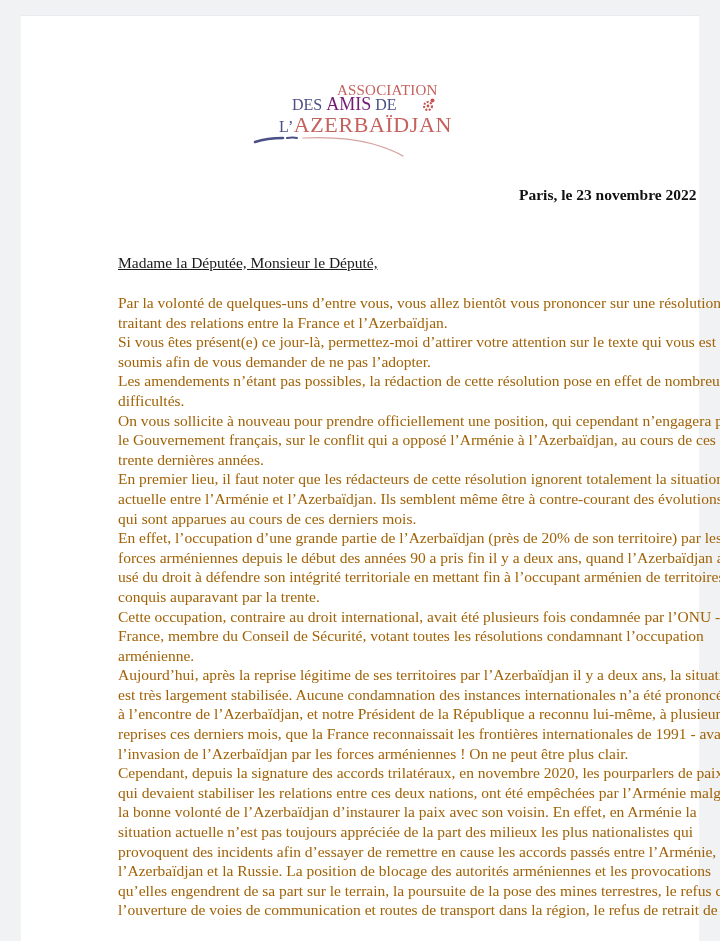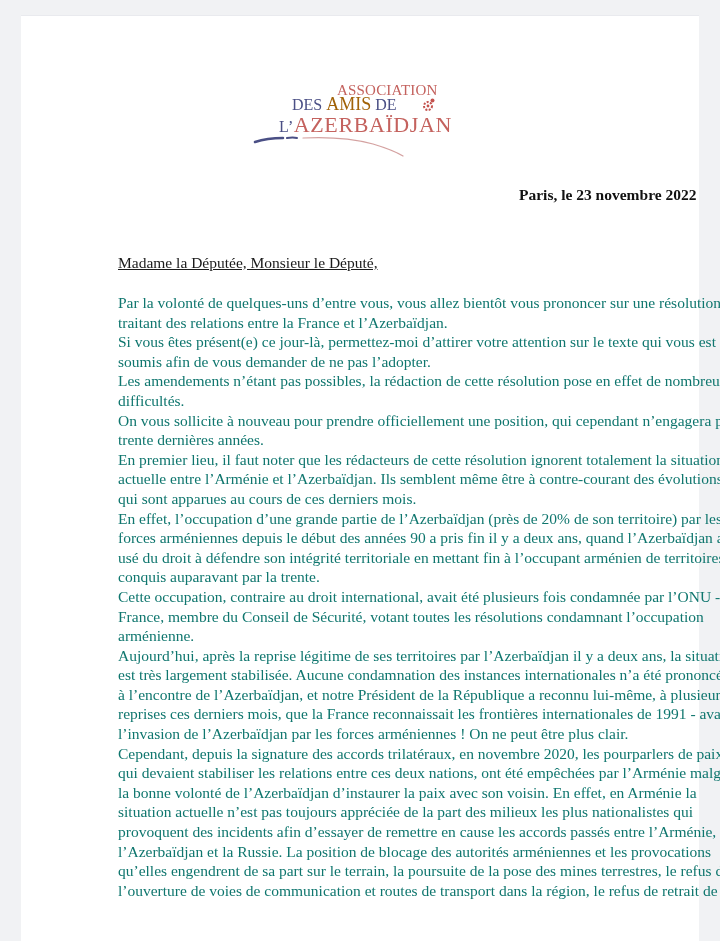--- a/index.html
+++ b/index.html
@@ -18,40 +18,40 @@
     position: absolute; left: 256px; top: 66px; width: 200px; height: 70px;
   }
   .logo .l1 {
     position: absolute; left: 60px; top: 0px;
     font-size: 15px; letter-spacing: 0.2px; color: #c4625e;
   }
   .logo .l2 {
     position: absolute; left: 15px; top: 12px; font-size: 16px; white-space: nowrap;
   }
   .logo .l2 .blue { color: #4a4f85; margin-top: 32px; }
-  .logo .l2 .red { color: #a16207; font-size: 18px; }
+  .logo .l2 .red { color: #701a75; font-size: 18px; }
   .logo .gear {
     position: absolute; left: 142px; top: 13px; color: #c4524e; font-size: 14px;
   }
   .logo .l3 {
     position: absolute; left: 2px; top: 30px; font-size: 22px; white-space: nowrap; letter-spacing: 0.6px;
   }
   .logo .l3 .blue { color: #4a4f85; font-size: 16px; }
   .logo .l3 .red { color: #c4625e; }
   .logo .swoosh { position: absolute; left: -24px; top: 52px; }
   .date {
     position: absolute; left: 498px; top: 170px;
     font-weight: bold; font-size: 15.5px; color: #111;
   }
   .salutation {
     position: absolute; left: 97px; top: 238px; font-size: 15.5px; color: #1a1a1a; text-decoration: underline;
   }
   .body-text {
     position: absolute; left: 97px; top: 277px; width: 529px;
-    font-size: 15.5px; line-height: 19.6px; color: #0f766e;
+    font-size: 15.5px; line-height: 19.6px; color: #a16207;
   }
   .body-text p { margin: 0; text-align: justify; text-align-last: left; }
   .body-text .line { display: block; text-align: justify; text-align-last: justify; white-space: nowrap; }
   .body-text .line.last { text-align-last: left; }
 </style>
 </head>
 <body>
 
 <div class="paper">
 
@@ -87,20 +87,21 @@
       <p>
         <span class="line">Si vous êtes présent(e) ce jour-là, permettez-moi d’attirer votre attention sur le texte qui vous est</span>
         <span class="line last">soumis afin de vous demander de ne pas l’adopter.</span>
       </p>
       <p>
         <span class="line">Les amendements n’étant pas possibles, la rédaction de cette résolution pose en effet de nombreuses</span>
         <span class="line last">difficultés.</span>
       </p>
       <p>
         <span class="line">On vous sollicite à nouveau pour prendre officiellement une position, qui cependant n’engagera pas</span>
+        <span class="line">le Gouvernement français, sur le conflit qui a opposé l’Arménie à l’Azerbaïdjan, au cours de ces</span>
         <span class="line last">trente dernières années.</span>
       </p>
       <p>
         <span class="line">En premier lieu, il faut noter que les rédacteurs de cette résolution ignorent totalement la situation</span>
         <span class="line">actuelle entre l’Arménie et l’Azerbaïdjan. Ils semblent même être à contre-courant des évolutions</span>
         <span class="line last">qui sont apparues au cours de ces derniers mois.</span>
       </p>
       <p>
         <span class="line">En effet, l’occupation d’une grande partie de l’Azerbaïdjan (près de 20% de son territoire) par les</span>
         <span class="line">forces arméniennes depuis le début des années 90 a pris fin il y a deux ans, quand l’Azerbaïdjan a</span>

